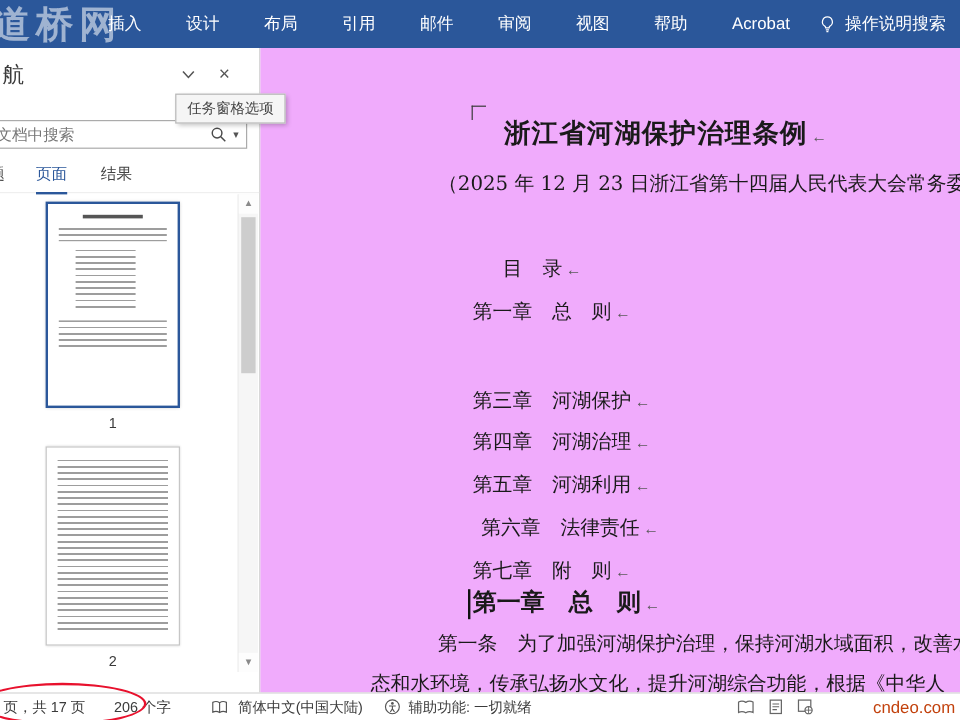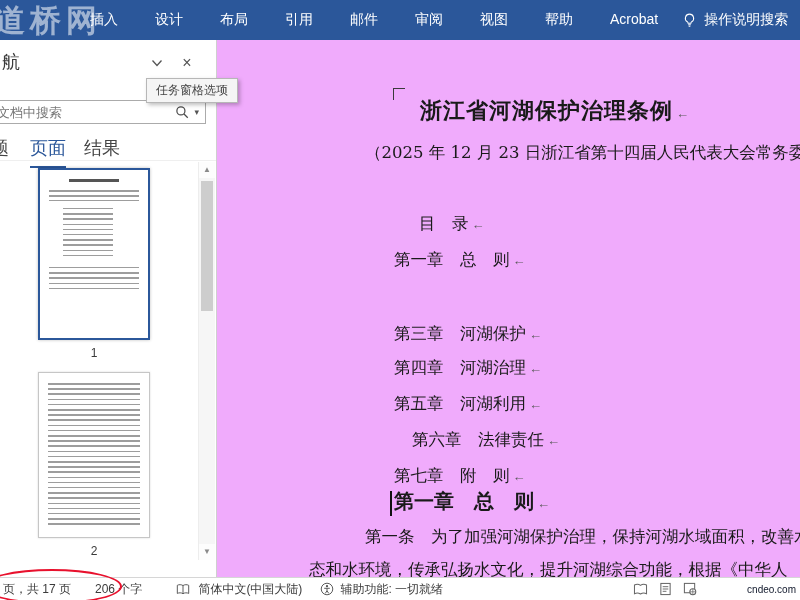--- a/index.html
+++ b/index.html
@@ -23,21 +23,21 @@
   .icon-btn{position:absolute;top:12px;width:26px;height:22px;border:none;background:transparent;color:#555;
     font-size:15px;line-height:20px;text-align:center;padding:0;cursor:pointer;}
   .btn-chevron{left:144px;}
   .btn-close{left:174px;font-size:16px;}
   .nav-search{position:absolute;top:60px;left:-12px;width:218px;height:24px;border:1px solid #ababab;background:#fff;
     display:flex;align-items:center;box-sizing:border-box;}
   .nav-search input{border:none;outline:none;flex:1;font-size:13px;padding:0 0 0 8px;color:#333;min-width:0;
     font-family:"Liberation Sans",sans-serif;}
   .nav-search input::placeholder{color:#767676;}
   .nav-search .dd{font-size:9px;color:#555;padding:0 6px 0 4px;cursor:pointer;}
-  .nav-tabs{position:absolute;top:90px;left:0;width:216px;height:30px;font-size:18px;color:#444;border-bottom:1px solid #efefef;}
+  .nav-tabs{position:absolute;top:90px;left:0;width:216px;height:30px;font-size:13px;color:#444;border-bottom:1px solid #efefef;}
   .nav-tabs .ntab{position:absolute;top:6px;padding-bottom:6px;cursor:pointer;white-space:nowrap;}
   .ntab-0{left:-9px;}
   .ntab-1{left:30px;}
   .ntab-2{left:84px;}
   .ntab.active{color:#2b579a;border-bottom:2px solid #2b579a;}
 
   .thumbs{position:absolute;top:124px;left:0;width:198px;bottom:0;overflow:hidden;}
   .thumb{position:absolute;left:38px;width:112px;background:#fff;box-sizing:border-box;cursor:pointer;}
   .thumb-1{top:4px;height:172px;border:2px solid #2b579a;box-shadow:0 0 3px rgba(0,0,0,.25);}
   .thumb-2{top:208px;height:166px;border:1px solid #c6c6c6;box-shadow:0 0 2px rgba(0,0,0,.15);}
@@ -76,21 +76,21 @@
     display:flex;align-items:center;font-size:12px;color:#3b3b3b;z-index:20;}
   .sb-page{margin-left:3px;white-space:nowrap;cursor:pointer;}
   .sb-words{margin-left:24px;white-space:nowrap;cursor:pointer;}
   .sb-proof{margin-left:34px;display:flex;align-items:center;cursor:pointer;}
   .sb-lang{margin-left:8px;white-space:nowrap;cursor:pointer;}
   .sb-access-icon{margin-left:18px;display:flex;align-items:center;cursor:pointer;}
   .sb-access{margin-left:6px;white-space:nowrap;cursor:pointer;}
   .sb-spacer{flex:1;}
   .sb-views{display:flex;align-items:center;gap:11px;margin-right:10px;}
   .sb-views svg{cursor:pointer;}
-  .wm-br{color:#0f172a;font-size:10px;margin-right:4px;white-space:nowrap;margin-left:40px;}
+  .wm-br{color:#c2410c;font-size:14px;margin-right:4px;white-space:nowrap;margin-left:40px;}
 
   
   .red-circle{position:absolute;left:-18px;top:569px;width:136px;height:31px;border:2.5px solid #e8112d;
     border-radius:50%;z-index:60;pointer-events:none;}
 </style>
 </head>
 <body>
 
 <div class="app">
 
@@ -175,21 +175,21 @@
       <h1 class="doc-title"><span>浙江省河湖保护治理条例</span><span class="pmark">←</span></h1>
 
       <div class="dline" style="left:148px;top:102px;">（2025 年 12 月 23 日浙江省第十四届人民代表大会常务委员会第二</div>
 
       <div class="dline" style="left:202px;top:173px;"><span>目　录</span><span class="pmark">←</span></div>
 
       <div class="dline" style="left:177px;top:209px;"><span>第一章　总　则</span><span class="pmark">←</span></div>
       <div class="dline" style="left:177px;top:283px;"><span>第三章　河湖保护</span><span class="pmark">←</span></div>
       <div class="dline" style="left:177px;top:317px;"><span>第四章　河湖治理</span><span class="pmark">←</span></div>
       <div class="dline" style="left:177px;top:353px;"><span>第五章　河湖利用</span><span class="pmark">←</span></div>
-      <div class="dline" style="left:195px;top:389px;"><span>第六章　法律责任</span><span class="pmark">←</span></div>
+      <div class="dline" style="left:184px;top:389px;"><span>第六章　法律责任</span><span class="pmark">←</span></div>
       <div class="dline" style="left:177px;top:425px;"><span>第七章　附　则</span><span class="pmark">←</span></div>
 
       <div class="caret"></div>
       <div class="sec-heading"><span>第一章　总　则</span><span class="pmark">←</span></div>
 
       <div class="dline" style="left:148px;top:486px;">第一条　为了加强河湖保护治理，保持河湖水域面积，改善水生</div>
       <div class="dline" style="left:92px;top:519px;">态和水环境，传承弘扬水文化，提升河湖综合功能，根据《中华人</div>
     </section>
   </div>
 

